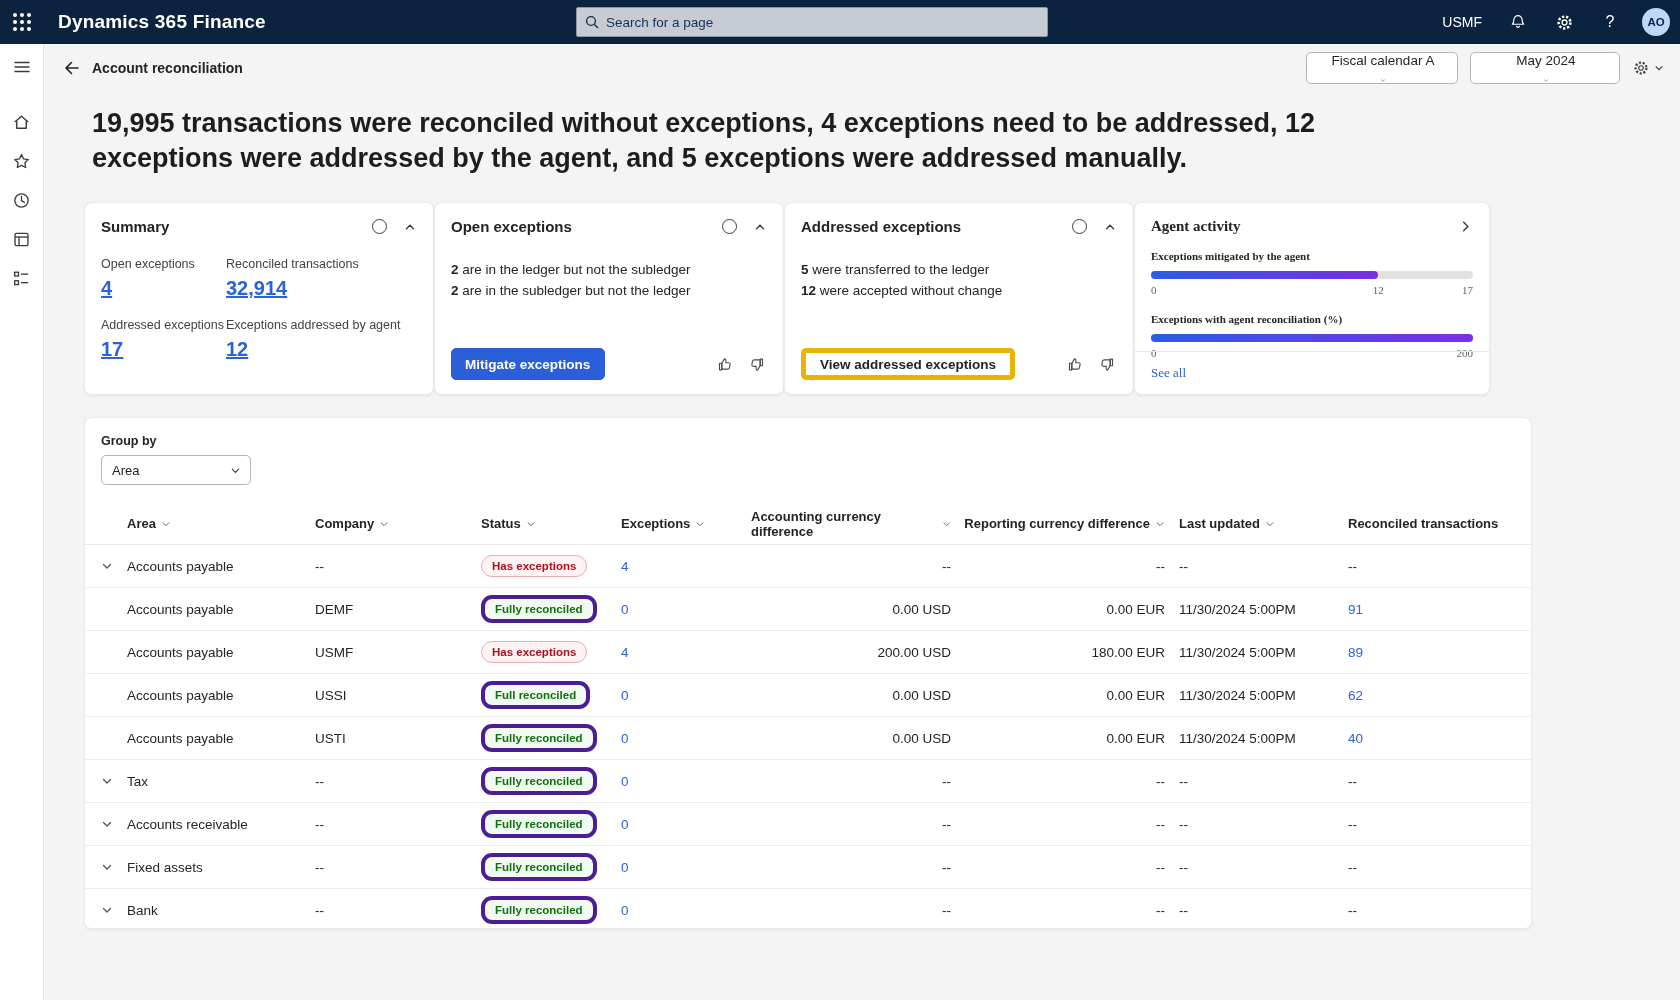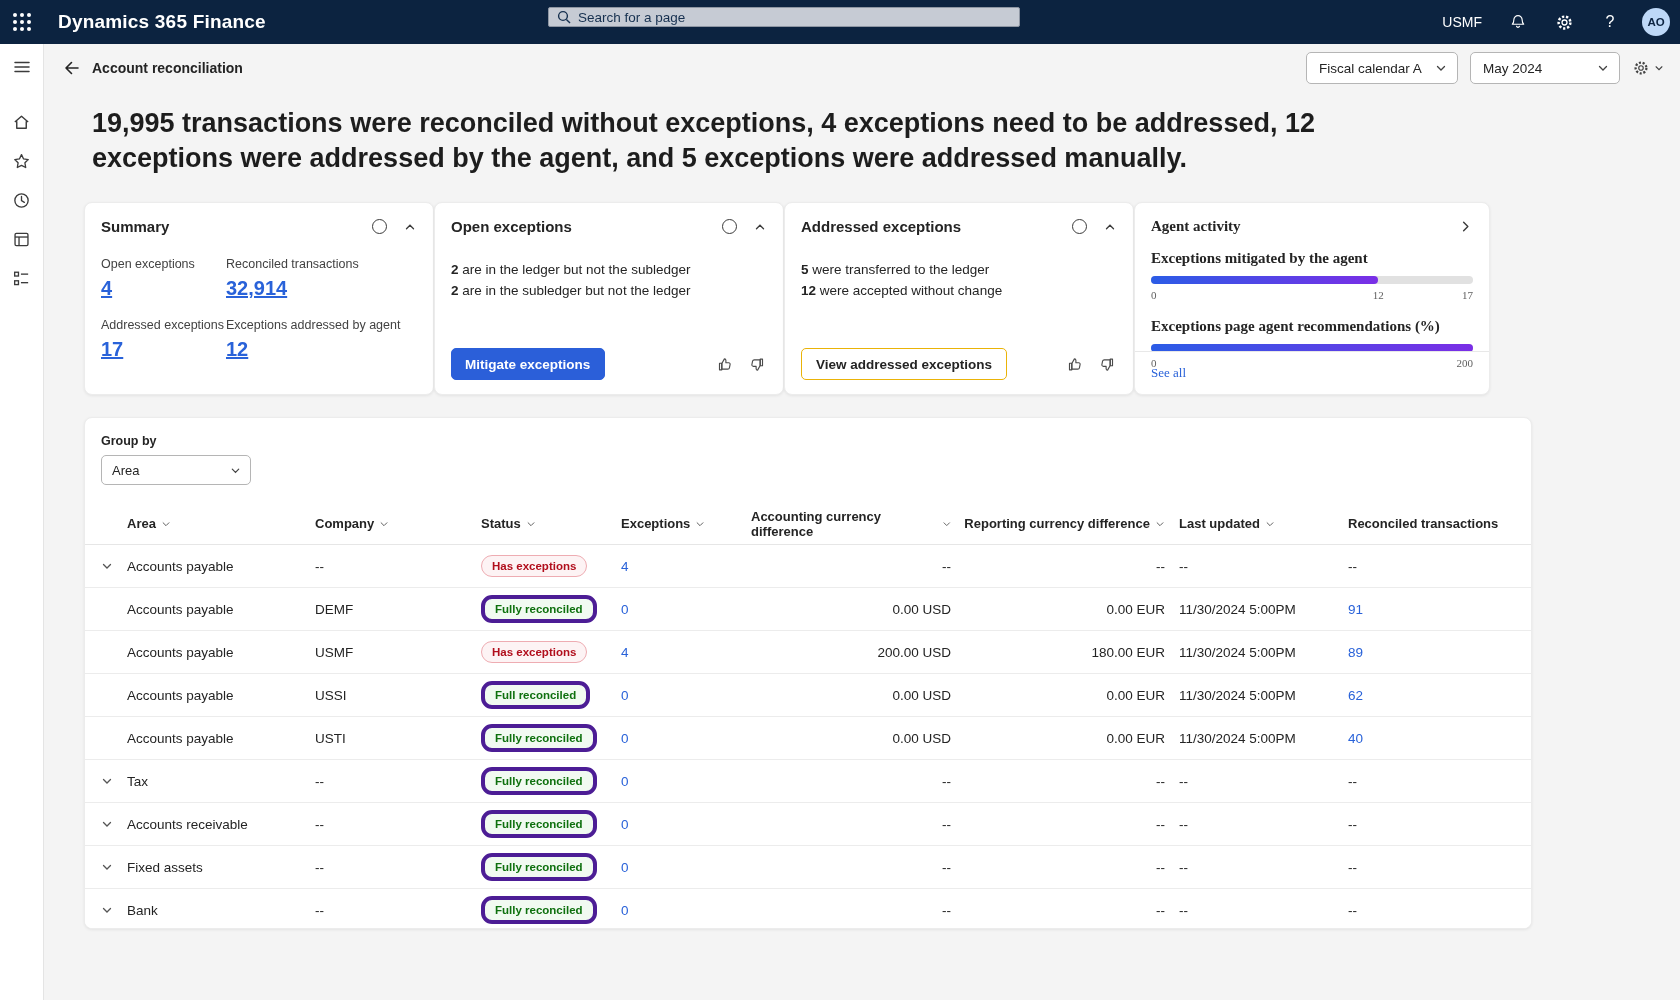--- a/index.html
+++ b/index.html
@@ -13,21 +13,21 @@
   
   .topbar {
     position:relative; height:44px; background:#0c2340; color:#fff;
     display:flex; align-items:center;
   }
   .waffle { width:44px; height:44px; display:flex; align-items:center; justify-content:center; cursor:pointer; }
   .waffle-grid { display:grid; grid-template-columns:repeat(3,4px); grid-gap:3px; }
   .waffle-grid i { width:4px; height:4px; border-radius:50%; background:#fff; }
   .app-title { font-size:19px; font-weight:700; margin-left:14px; letter-spacing:.2px; }
   .search-wrap {
-    position:absolute; left:548px; top:7px; width:472px; height:20px;
+    position:absolute; left:576px; top:7px; width:472px; height:30px;
     background:#c6cbd4; border:1px solid #8e96a3; border-radius:2px;
     display:flex; align-items:center; padding:0 8px; gap:7px;
   }
   .search-wrap svg { flex:0 0 auto; }
   .search-input {
     flex:1; border:none; outline:none; background:transparent;
     font-family:"Liberation Sans",sans-serif; font-size:13.5px; color:#12263f;
   }
   .search-input::placeholder { color:#16304f; opacity:1; }
   .topbar-right { position:absolute; right:10px; top:0; height:44px; display:flex; align-items:center; gap:10px; }
@@ -50,21 +50,21 @@
   .main { flex:1; position:relative; }
 
   
   .page-header { display:flex; align-items:center; height:48px; padding:0 16px 0 10px; }
   .back-btn { width:34px; height:34px; display:flex; align-items:center; justify-content:center; cursor:pointer; }
   .page-title { font-size:14px; font-weight:700; color:#242424; margin-left:4px; }
   .header-controls { margin-left:auto; display:flex; align-items:center; gap:12px; }
   .select-box {
     height:32px; background:#fff; border:1px solid #b5b5b5; border-radius:5px;
     display:flex; align-items:center; justify-content:space-between; padding:0 10px 0 12px;
-    font-size:13.5px; color:#242424; cursor:pointer; gap:10px;
+    font-size:13.5px; color:#242424; cursor:pointer; gap:10px;flex-direction:column;
   }
   .select-fiscal { width:152px; }
   .select-period { width:150px; }
   .hdr-gear { display:flex; align-items:center; gap:4px; cursor:pointer; color:#424242; }
 
   
   .headline {
     margin:14px 56px 0 48px; max-width:1290px;
     font-size:27px; line-height:35px; font-weight:700; color:#1d1d1d;
   }
@@ -89,27 +89,27 @@
   .metric-value { font-size:20px; font-weight:700; color:#2962d9; text-decoration:underline; cursor:pointer; display:inline-block; }
 
   .card-lines { margin-top:24px; font-size:13.5px; line-height:21px; color:#242424; }
   .card-lines b { font-weight:700; }
   .card-actions { position:absolute; left:16px; right:16px; bottom:14px; display:flex; align-items:center; }
   .btn {
     height:32px; border-radius:5px; font-family:"Liberation Sans",sans-serif;
     font-size:13.5px; font-weight:700; padding:0 14px; cursor:pointer;
   }
   .btn-primary { background:#2b5fd9; border:1px solid #2b5fd9; color:#fff;padding-left:13px; }
-  .btn-outline { background:#fff; border:1px solid #eab308; color:#242424; }
+  .btn-outline { background:#fff; border:5px solid #eab308; color:#242424; }
   .thumbs { margin-left:auto; display:flex; align-items:center; gap:14px; color:#4a4a4a; }
   .thumb { cursor:pointer; }
 
   
   .agent-arrow { margin-left:auto; color:#3a3a3a; cursor:pointer; }
-  .bar-label { font-size:15px; font-weight:700; color:#242424; margin-top:15px; }
+  .bar-label { font-size:11px; font-weight:700; color:#242424; margin-top:15px; }
   .bar-track { position:relative; height:8px; background:#e1e1e1; border-radius:4px; margin-top:9px; }
   .bar-fill { position:absolute; left:0; top:0; bottom:0; border-radius:4px;
     background:linear-gradient(90deg,#2b5ce6 0%,#7a2ee6 100%); }
   .bar-ticks { position:relative; height:14px; margin-top:5px; font-size:11px; color:#616161; }
   .tick-min { position:absolute; left:0; }
   .tick-max { position:absolute; right:0; }
   .tick-mid { position:absolute; transform:translateX(-50%); }
   .agent-divider { position:absolute; left:0; right:0; bottom:42px; border-top:1px solid #e8e8e8; }
   .see-all { position:absolute; left:16px; bottom:13px; font-size:13px; color:#2962d9; cursor:pointer; }
 
@@ -387,21 +387,21 @@
           <div class="bar-track">
               <div class="bar-fill" style="width: 70.6%;"></div>
             </div>
           <div class="bar-ticks">
             <span class="tick-min">0</span>
             <span class="tick-mid" style="left: 70.6%;">12</span>
             <span class="tick-max">17</span>
           </div>
         </div>
         <div>
-          <div class="bar-label">Exceptions page agent recommendations (%)</div>
+          <div class="bar-label">Exceptions with agent reconciliation (%)</div>
           <div class="bar-track">
               <div class="bar-fill" style="width: 100%;"></div>
             </div>
           <div class="bar-ticks">
             <span class="tick-min">0</span>
             <span class="tick-max">200</span>
           </div>
         </div>
         <div class="agent-divider"></div>
         <span class="see-all">See all</span>

